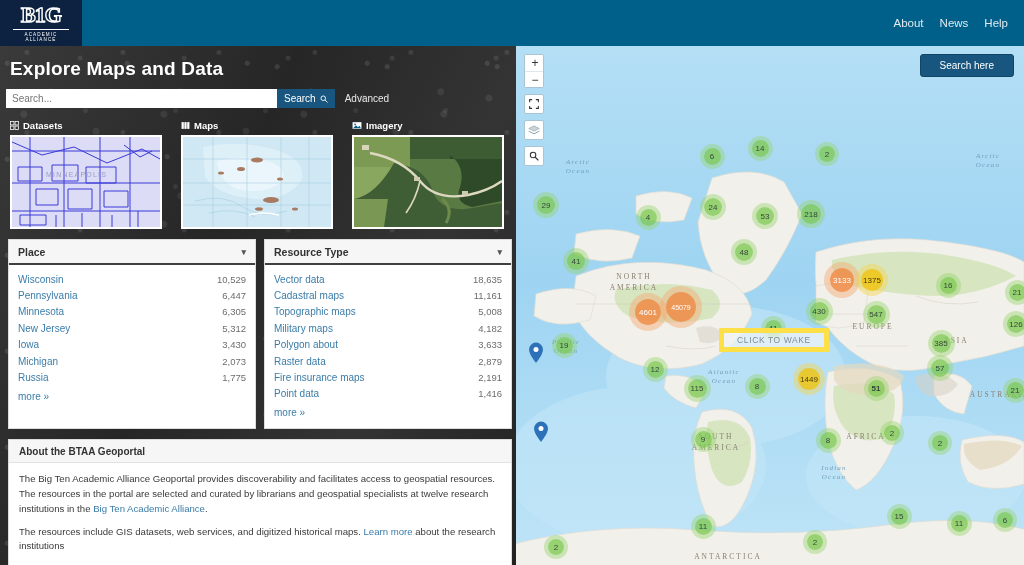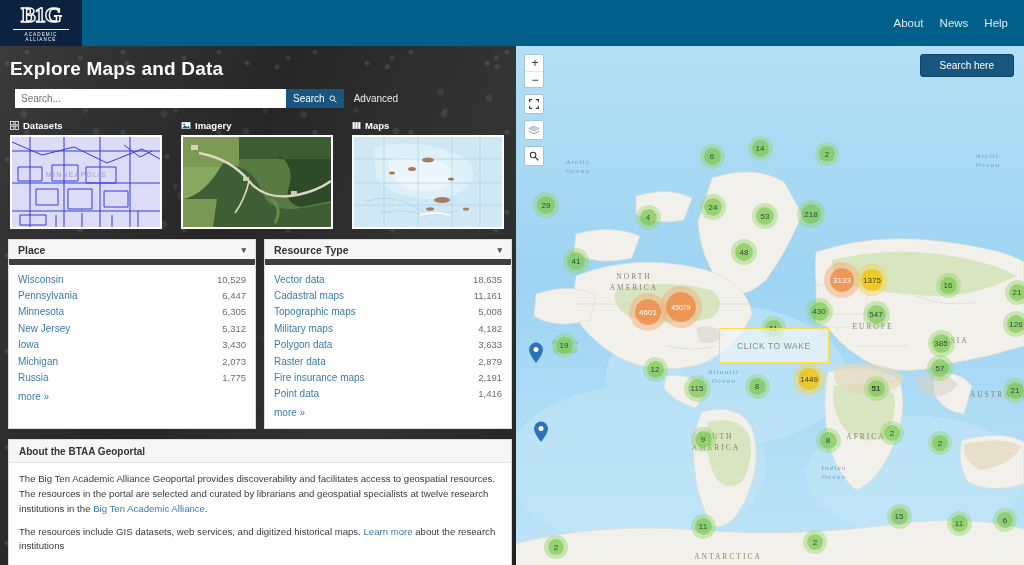--- a/index.html
+++ b/index.html
@@ -61,21 +61,21 @@
       radial-gradient(circle at 95% 85%, rgba(255,255,255,.07) 0 2px, transparent 3px),
       linear-gradient(115deg, #3a3a3a 0%, #262626 40%, #343434 70%, #222 100%);
     background-size: 120px 96px, 140px 110px, 96px 80px, 130px 104px,
                      110px 90px, 150px 120px, 104px 86px, 126px 100px, 90px 76px, 100% 100%;
   }
   .hero-title {
     color: #ffffff; font-size: 19px; font-weight: bold;
     padding: 12px 0 0 10px; letter-spacing: .2px;
   }
 
-  .search-row { display: flex; align-items: center; margin: 9px 0 0 15px; }
+  .search-row { display: flex; align-items: center; margin: 9px 0 0 6px; }
   .search-input {
     width: 271px; height: 19px; border: 0; outline: 0;
     background: #ffffff; font-size: 10px; color: #444;
     padding: 0 6px; font-family: "Liberation Sans", sans-serif;
   }
   .search-btn {
     height: 19px; background: #18567f; color: #fff; border: 0;
     font-size: 10px; padding: 0 7px; cursor: pointer;
     display: flex; align-items: center; gap: 4px;
     font-family: "Liberation Sans", sans-serif;
@@ -96,21 +96,21 @@
     display: block; overflow: hidden;
   }
   .thumb svg { display: block; }
 
   
   .facets { display: flex; gap: 8px; margin: 10px 0 0 8px; }
   .panel {
     width: 248px; background: #ffffff; border: 1px solid #dcdcdc;
   }
   .panel-head {
-    height: 25px; background: #f6f6f6; border-bottom: 6px solid #404040;
+    height: 25px; background: #f6f6f6; border-bottom: 2px solid #404040;
     display: flex; align-items: center; justify-content: space-between;
     padding: 0 9px; font-size: 10.5px; font-weight: bold; color: #333;
   }
   .chev { font-size: 9px; color: #555; }
   .panel-body { padding: 6px 9px 8px 9px; }
   .facet-row {
     display: flex; justify-content: space-between; align-items: baseline;
     padding: 2.7px 0; font-size: 10px;
   }
   .facet-name { color: #3a7ca8; cursor: pointer; }
@@ -175,22 +175,22 @@
   }
 
   .search-here {
     position: absolute; right: 10px; top: 8px; z-index: 20;
     background: #18567f; color: #ffffff; font-size: 10px;
     padding: 5px 19px; border-radius: 3px; cursor: pointer;
     border: 1px solid #0f4567;
   }
 
   .wake-overlay {
-    position: absolute; left: 719px; top: 328px; width: 110px; height: 35px;
-    background: rgba(240,244,246,.72); border: 1px solid #fde047;
+    position: absolute; left: 719px; top: 328px; width: 110px; height: 24px;
+    background: rgba(240,244,246,.72); border: 5px solid #fde047;
     display: flex; align-items: center; justify-content: center;
     font-size: 8.5px; color: #7b8c97; letter-spacing: .6px; z-index: 18;
     cursor: pointer;
   }
 
   
   .cluster {
     position: absolute; border-radius: 50%;
     display: flex; align-items: center; justify-content: center;
     font-size: 8px; color: #35443a; cursor: pointer; z-index: 12;
@@ -258,48 +258,20 @@
               <path d="M40 28 L66 28 L66 44 L40 44 Z"></path>
               <path d="M74 30 L104 30 L104 46 L74 46 Z"></path>
               <path d="M24 52 L24 68 L46 68 L46 52 Z"></path>
               <path d="M56 52 L56 72 L80 72 L80 52 Z"></path>
               <path d="M92 54 L92 70 L116 70 L116 54 Z"></path>
               <path d="M8 78 L8 88 L34 88 L34 78 Z"></path>
               <path d="M44 78 L44 90 M70 76 L70 90 M100 78 L100 90 M126 74 L126 90"></path>
               <path d="M112 8 L128 20 L140 14"></path>
             </g>
             <text x="34" y="40" font-family="Liberation Sans, sans-serif" font-size="7" fill="#9a9ac4" letter-spacing="1.2">MINNEAPOLIS</text>
-          </svg>
-        </div>
-      </div>
-
-      <div class="card">
-        <div class="card-label">
-          <svg width="10" height="9" viewBox="0 0 18 16">
-            <rect x="1" y="2" width="16" height="12" fill="#fff"></rect>
-            <circle cx="5.5" cy="6" r="1.5" fill="#00608a"></circle>
-            <path d="M2 13 L7 7.5 L11 11 L13.5 8.5 L16 13 Z" fill="#00608a"></path>
-          </svg>
-          <span>Imagery</span>
-        </div>
-        <div class="thumb">
-          <svg width="148" height="90" viewBox="0 0 148 90">
-            <rect width="148" height="90" fill="#5a7a44"></rect>
-            <path d="M0 0 H56 V30 H0 Z" fill="#7d9a55"></path>
-            <path d="M56 0 H148 V22 H56 Z" fill="#3d5c33"></path>
-            <path d="M0 30 H40 V62 H0 Z" fill="#89a75f"></path>
-            <path d="M40 26 Q70 30 78 52 Q84 74 112 72 L148 66 V90 H0 V62 Q22 58 40 26 Z" fill="#3f5e35"></path>
-            <path d="M0 62 H34 L30 90 H0 Z" fill="#7a9853"></path>
-            <path d="M96 18 Q112 30 106 50 Q100 66 118 70 L148 64 V22 H96 Z" fill="#2f4a28"></path>
-            <path d="M16 16 Q48 22 66 44 Q82 64 114 58 Q134 54 148 44" stroke="#ddd9c0" stroke-width="2.4" fill="none"></path>
-            <path d="M66 44 Q62 62 52 76" stroke="#ddd9c0" stroke-width="1.6" fill="none"></path>
-            <rect x="8" y="8" width="7" height="5" fill="#d8d3bb"></rect>
-            <rect x="60" y="40" width="6" height="4" fill="#cfcaaf"></rect>
-            <rect x="108" y="54" width="6" height="4" fill="#cfcaaf"></rect>
-            <path d="M88 62 Q100 72 92 86" stroke="#6d8a4c" stroke-width="3" fill="none"></path>
           </svg>
         </div>
       </div>
 
       <div class="card">
         <div class="card-label">
           <svg width="9" height="9" viewBox="0 0 16 16">
             <rect x="1" y="2" width="4" height="12" fill="#fff"></rect>
             <rect x="6" y="2" width="4" height="12" fill="#fff"></rect>
             <rect x="11" y="2" width="4" height="12" fill="#fff"></rect>
@@ -325,20 +297,48 @@
               <ellipse cx="38" cy="36" rx="3" ry="1.6"></ellipse>
               <ellipse cx="97" cy="42" rx="3" ry="1.6"></ellipse>
               <ellipse cx="88" cy="63" rx="8" ry="3"></ellipse>
               <ellipse cx="76" cy="72" rx="4" ry="1.8"></ellipse>
               <ellipse cx="112" cy="72" rx="3" ry="1.5"></ellipse>
             </g>
             <path d="M66 78 Q80 74 96 78" stroke="#fff" stroke-width="1.4" fill="none"></path>
           </svg>
         </div>
       </div>
+
+      <div class="card">
+        <div class="card-label">
+          <svg width="10" height="9" viewBox="0 0 18 16">
+            <rect x="1" y="2" width="16" height="12" fill="#fff"></rect>
+            <circle cx="5.5" cy="6" r="1.5" fill="#00608a"></circle>
+            <path d="M2 13 L7 7.5 L11 11 L13.5 8.5 L16 13 Z" fill="#00608a"></path>
+          </svg>
+          <span>Imagery</span>
+        </div>
+        <div class="thumb">
+          <svg width="148" height="90" viewBox="0 0 148 90">
+            <rect width="148" height="90" fill="#5a7a44"></rect>
+            <path d="M0 0 H56 V30 H0 Z" fill="#7d9a55"></path>
+            <path d="M56 0 H148 V22 H56 Z" fill="#3d5c33"></path>
+            <path d="M0 30 H40 V62 H0 Z" fill="#89a75f"></path>
+            <path d="M40 26 Q70 30 78 52 Q84 74 112 72 L148 66 V90 H0 V62 Q22 58 40 26 Z" fill="#3f5e35"></path>
+            <path d="M0 62 H34 L30 90 H0 Z" fill="#7a9853"></path>
+            <path d="M96 18 Q112 30 106 50 Q100 66 118 70 L148 64 V22 H96 Z" fill="#2f4a28"></path>
+            <path d="M16 16 Q48 22 66 44 Q82 64 114 58 Q134 54 148 44" stroke="#ddd9c0" stroke-width="2.4" fill="none"></path>
+            <path d="M66 44 Q62 62 52 76" stroke="#ddd9c0" stroke-width="1.6" fill="none"></path>
+            <rect x="8" y="8" width="7" height="5" fill="#d8d3bb"></rect>
+            <rect x="60" y="40" width="6" height="4" fill="#cfcaaf"></rect>
+            <rect x="108" y="54" width="6" height="4" fill="#cfcaaf"></rect>
+            <path d="M88 62 Q100 72 92 86" stroke="#6d8a4c" stroke-width="3" fill="none"></path>
+          </svg>
+        </div>
+      </div>
     </div>
 
     <div class="facets">
 
       <div class="panel">
         <div class="panel-head">
           <span>Place</span>
           <span class="chev">▾</span>
         </div>
         <div class="panel-body">
@@ -390,21 +390,21 @@
           </div>
           <div class="facet-row">
             <span class="facet-name">Topographic maps</span>
             <span class="facet-count">5,008</span>
           </div>
           <div class="facet-row">
             <span class="facet-name">Military maps</span>
             <span class="facet-count">4,182</span>
           </div>
           <div class="facet-row">
-            <span class="facet-name">Polygon data</span>
+            <span class="facet-name">Polygon about</span>
             <span class="facet-count">3,633</span>
           </div>
           <div class="facet-row">
             <span class="facet-name">Raster data</span>
             <span class="facet-count">2,879</span>
           </div>
           <div class="facet-row">
             <span class="facet-name">Fire insurance maps</span>
             <span class="facet-count">2,191</span>
           </div>

